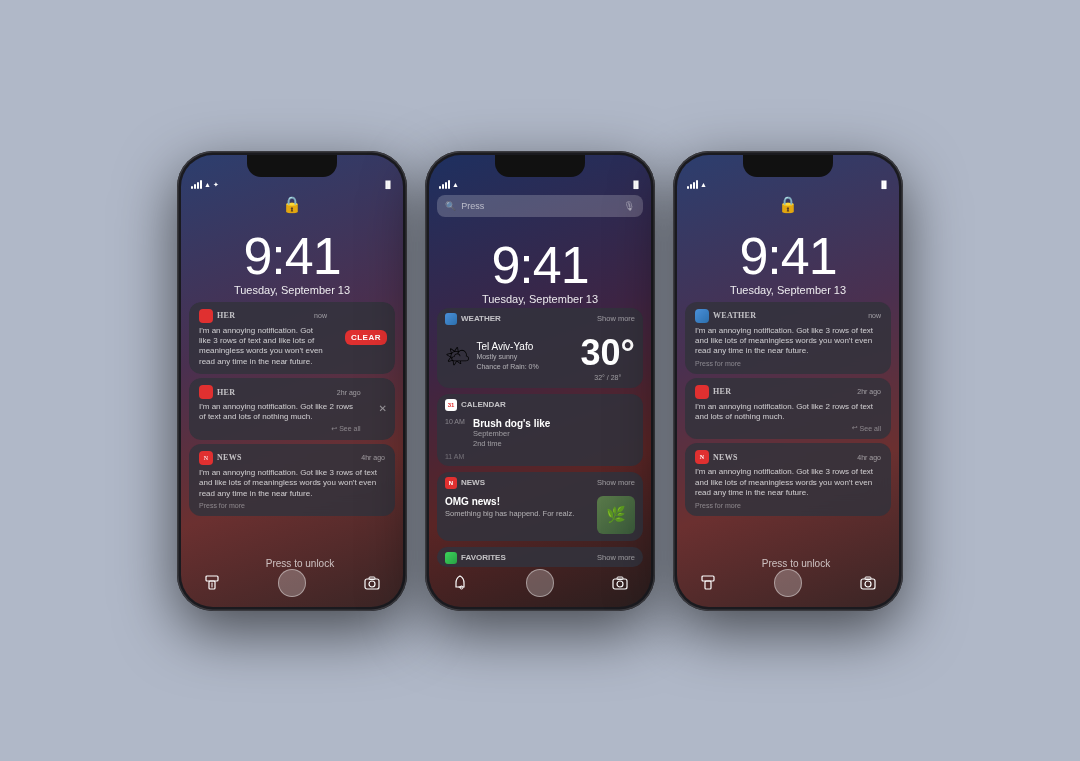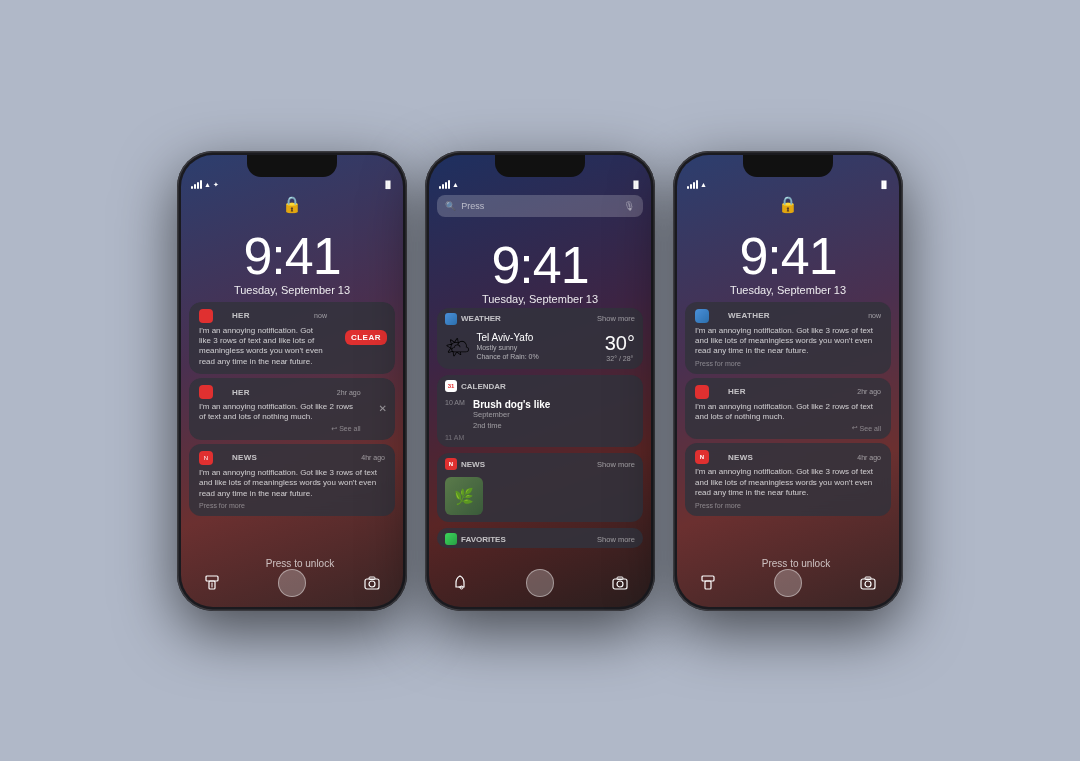--- a/index.html
+++ b/index.html
@@ -108,21 +108,22 @@
     .notif-header {
       display: flex;
       justify-content: space-between;
       align-items: center;
       margin-bottom: 3px;
     }
 
     .notif-app-row {
       display: flex;
       align-items: center;
-      gap: 19px;
+      gap: 4px;
+      font-family: Liberation Serif, serif;
     }
 
     .notif-app-icon {
       width: 14px;
       height: 14px;
       border-radius: 4px;
       display: flex;
       align-items: center;
       justify-content: center;
       font-size: 8px;
@@ -323,22 +324,22 @@
       color: white;
     }
 
     .weather-desc {
       font-size: 7px;
       color: rgba(255,255,255,0.6);
       line-height: 1.4;
     }
 
     .weather-temp {
-      font-size: 20px;
-      font-weight: 400;
+      font-size: 36px;
+      font-weight: 700;
       color: white;
     }
 
     .weather-range {
       font-size: 7px;
       color: rgba(255,255,255,0.5);
       text-align: center;
     }
 
     .calendar-content {
@@ -595,20 +596,24 @@
         <div class="widget-header">
           <div class="widget-app-row">
             <div class="notif-app-icon" style="background:#e03030; border-radius:3px; width:12px; height:12px; display:flex; align-items:center; justify-content:center;">
               <span style="font-size:6px; color:white; font-weight:700;">N</span>
             </div>
             <span class="widget-app-name">NEWS</span>
           </div>
           <span class="show-more">Show more</span>
         </div>
         <div class="news-content">
+          <div class="news-text">
+            <div class="news-title">OMG news!</div>
+            <div class="news-body">Something big has happend. For realz.</div>
+          </div>
           <div class="news-thumb">🌿</div>
         </div>
       </div>
 
       <div class="widget-card" style="margin-bottom:3px;">
         <div class="widget-header">
           <div class="widget-app-row">
             <div class="notif-app-icon" style="background:linear-gradient(135deg,#3cd65a,#28a045); border-radius:3px; width:12px; height:12px;"></div>
             <span class="widget-app-name">FAVORITES</span>
           </div>

